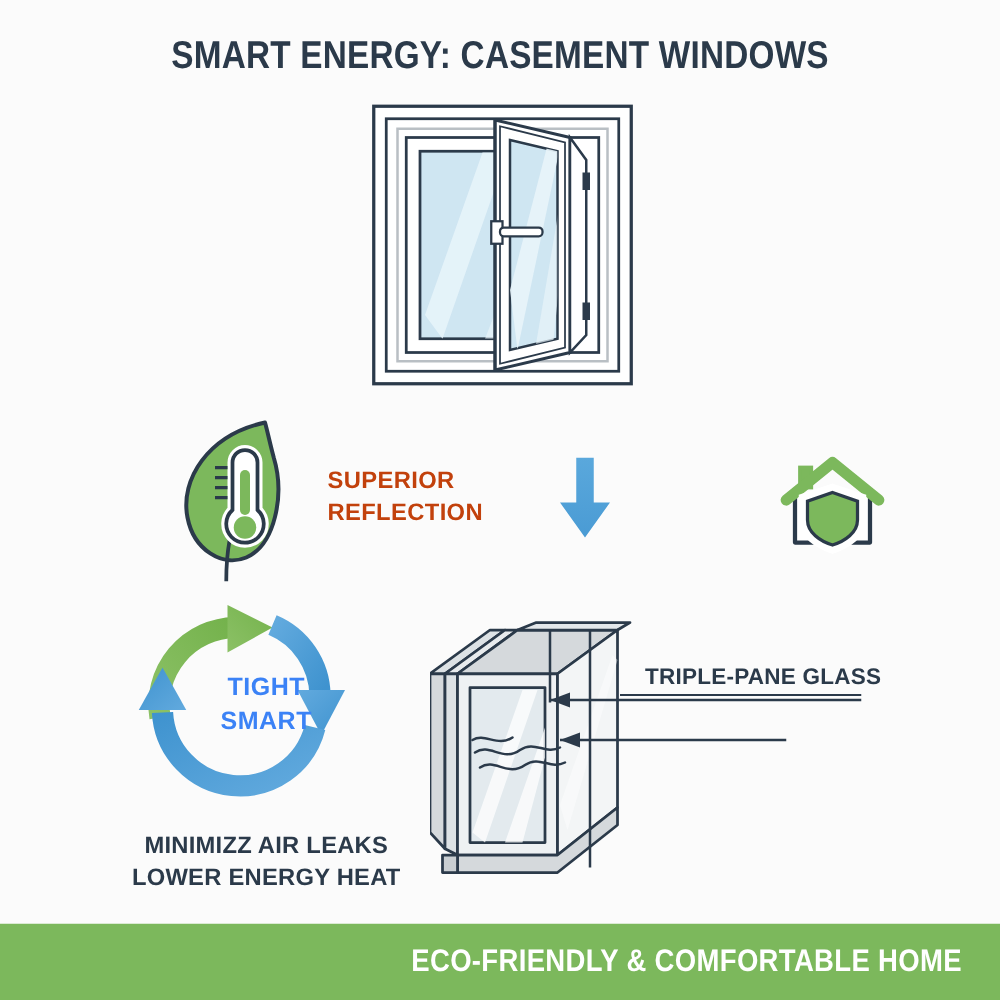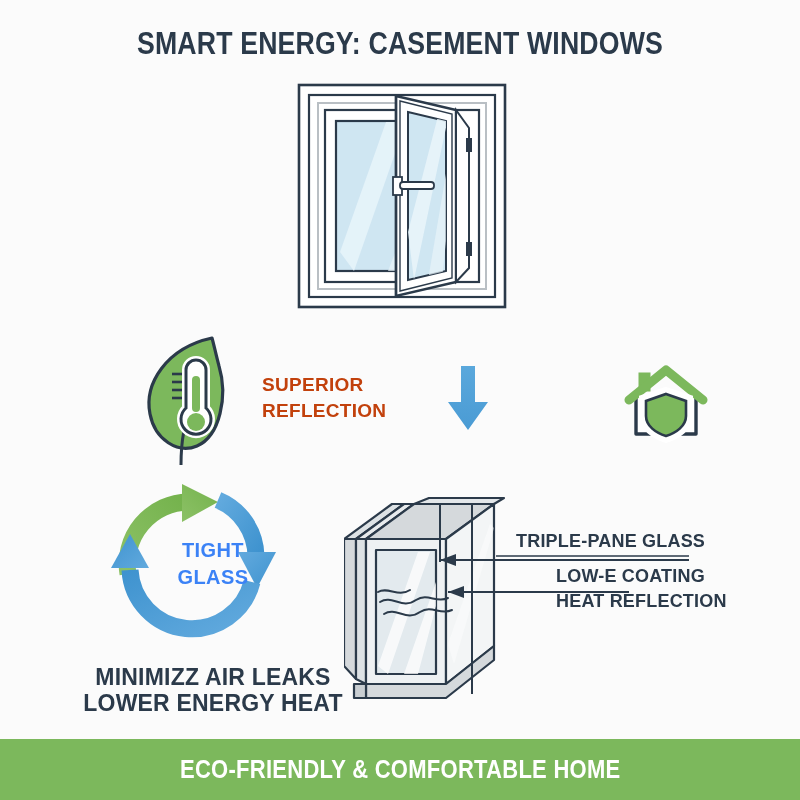--- a/index.html
+++ b/index.html
@@ -45,39 +45,39 @@
   .cycle { position:absolute; left:96px; top:478px; width:234px; height:185px; }
   .cycle-center {
     position:absolute; left:96px; top:537px; width:234px;
     text-align:center;
     font-size:20px; font-weight:bold; line-height:27px;
     color:#3b82f6; letter-spacing:0.4px;
   }
   .cycle-caption {
     position:absolute; left:56px; top:664px; width:314px;
     text-align:center;
-    font-size:23px; font-weight:bold; line-height:26px;
+    font-size:19px; font-weight:bold; line-height:26px;
     color:#2b3a4a; letter-spacing:0.2px;
   }
 
   
   .glass-art { position:absolute; left:344px; top:494px; width:400px; height:210px; }
   .glass-label {
     position:absolute;
     font-size:18px; font-weight:bold; line-height:25px;
     color:#2b3a4a; letter-spacing:0.2px;
   }
   .lbl-triple { left:496px; top:529px;margin-left:20px; }
   .lbl-lowe  { left:556px; top:564px; }
 
   
   .footer {
     position:absolute; left:0; bottom:0; width:800px; height:61px;
     background:#7cb85c;
-    display:flex; align-items:center; justify-content:center;
+    display:flex; align-items:center; justify-content:flex-end;
   }
   .footer-text {
     color:#ffffff; font-size:25px; font-weight:bold;
     letter-spacing:0.3px; transform:scaleX(0.88);
     white-space:nowrap;
   }
 </style>
 </head>
 <body>
 
@@ -195,21 +195,21 @@
 
       <path d="M122 22 A62 62 0 0 1 160 78" fill="none" stroke="url(#gr-blue1)" stroke-width="17"></path>
       <polygon points="142,74 180,74 161,110" fill="url(#gr-blue1)"></polygon>
 
       <path d="M156 104 A62 62 0 0 1 34 92" fill="none" stroke="url(#gr-blue2)" stroke-width="17"></path>
       <polygon points="15,90 34,56 53,90" fill="url(#gr-blue2)"></polygon>
     </svg>
   </div>
   <div class="cycle-center">
     <div>TIGHT</div>
-    <div>GLASS</div>
+    <div>SMART</div>
   </div>
   <div class="cycle-caption">
     <div>MINIMIZZ AIR LEAKS</div>
     <div>LOWER ENERGY HEAT</div>
   </div>
 
   <div class="glass-art">
     <svg width="400" height="210" viewBox="0 0 400 210">
       <g stroke="#2b3a4a" stroke-width="2.2" fill="none" stroke-linejoin="round">
 
@@ -252,22 +252,18 @@
 
         <polyline points="128,66 128,200"></polyline>
         <line x1="104" y1="98" x2="285" y2="98"></line>
         <polygon points="104,98 120,92 120,104" fill="#2b3a4a" stroke="none"></polygon>
       </g>
 
       <line x1="152" y1="62" x2="345" y2="62" stroke="#2b3a4a" stroke-width="1.6"></line>
     </svg>
   </div>
   <div class="glass-label lbl-triple">TRIPLE-PANE GLASS</div>
-  <div class="glass-label lbl-lowe">
-    <div>LOW-E COATING</div>
-    <div>HEAT REFLECTION</div>
-  </div>
 
   <div class="footer">
     <span class="footer-text">ECO-FRIENDLY &amp; COMFORTABLE HOME</span>
   </div>
 
 </div>
 
 </body></html>

